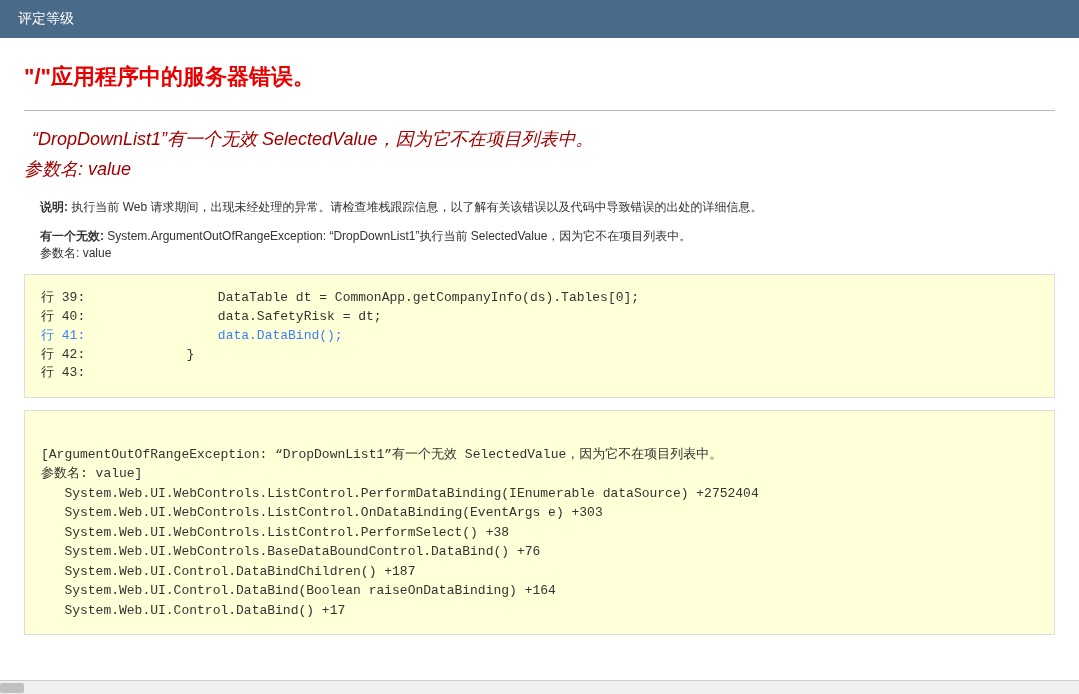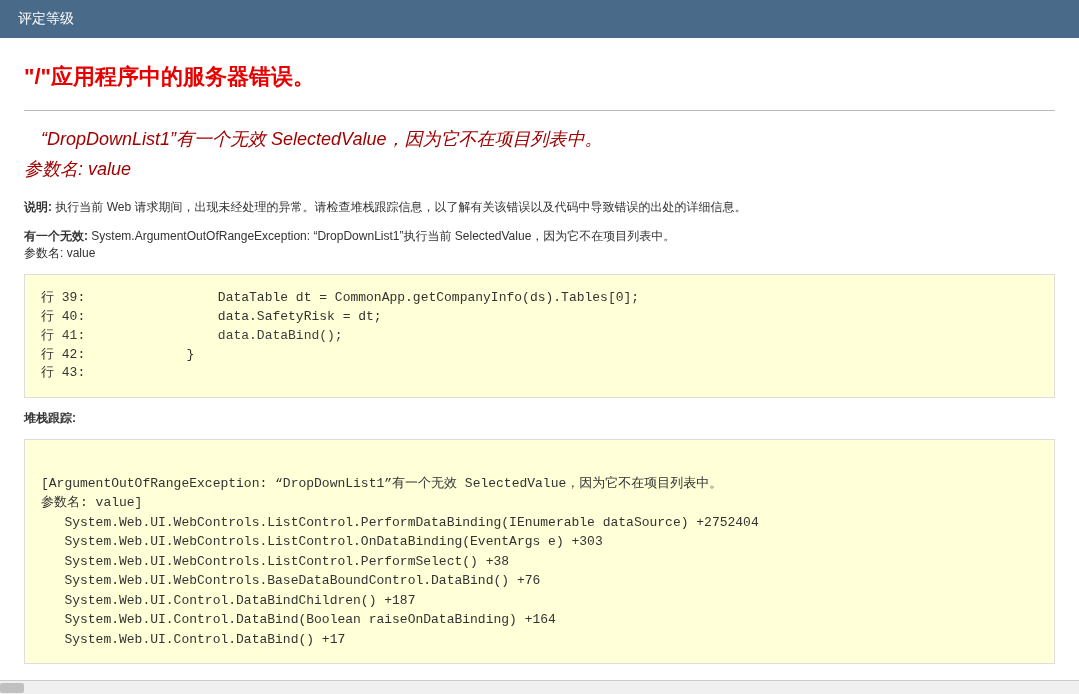--- a/index.html
+++ b/index.html
@@ -29,49 +29,49 @@
   .hr {
     border: none;
     border-top: 1px solid #bbb;
     margin: 0 0 16px 0;
   }
   .subtitle {
     color: #a00000;
     font-style: italic;
     font-family: "Microsoft YaHei", Arial, sans-serif;
     font-size: 18px;
-    margin: 0 0 6px 17px;
+    margin: 0 0 6px 8px;
     font-weight: 500;
   }
   .subtitle-line2 {
     color: #a00000;
     font-style: italic;
     font-size: 18px;
     margin: 0 0 18px 0;
     font-weight: 500;
   }
   .section {
-    margin: 12px 0;
+    margin: 12px 16px;
     font-size: 12px;
   }
   .label {
     font-weight: bold;
   }
   .codebox {
     background: #ffffd8;
     border: 1px solid #ddd;
     padding: 14px 16px;
     margin: 12px 0;
     font-family: Consolas, "Courier New", monospace;
     font-size: 13px;
     line-height: 1.45;
     white-space: pre;
     overflow-x: auto;
   }
-  .codebox .errline { color: #404040; text-align: center; }
+  .codebox .errline { color: #3b82f6; text-align: center; }
   .srcfile {
     font-size: 12px;
     margin: 10px 0 16px 0;
   }
   .stackbox {
     background: #ffffd8;
     border: 1px solid #ddd;
     padding: 14px 16px;
     margin: 12px 0;
     font-family: Consolas, "Courier New", monospace;
@@ -125,23 +125,20 @@
   </div>
 
 
   <div class="codebox"><span>行 39:                 DataTable dt = CommonApp.getCompanyInfo(ds).Tables[0];</span>
 <span>行 40:                 data.SafetyRisk = dt;</span>
 <span class="errline">行 41:                 data.DataBind();</span>
 <span>行 42:             }</span>
 <span>行 43: </span></div>
 
 
-  <div class="section">
-    <span class="label">堆栈跟踪:</span>
-  </div>
 
   <div class="stackbox"><span>
 [ArgumentOutOfRangeException: “DropDownList1”有一个无效 SelectedValue，因为它不在项目列表中。
 参数名: value]
    System.Web.UI.WebControls.ListControl.PerformDataBinding(IEnumerable dataSource) +2752404
    System.Web.UI.WebControls.ListControl.OnDataBinding(EventArgs e) +303
    System.Web.UI.WebControls.ListControl.PerformSelect() +38
    System.Web.UI.WebControls.BaseDataBoundControl.DataBind() +76
    System.Web.UI.Control.DataBindChildren() +187
    System.Web.UI.Control.DataBind(Boolean raiseOnDataBinding) +164

